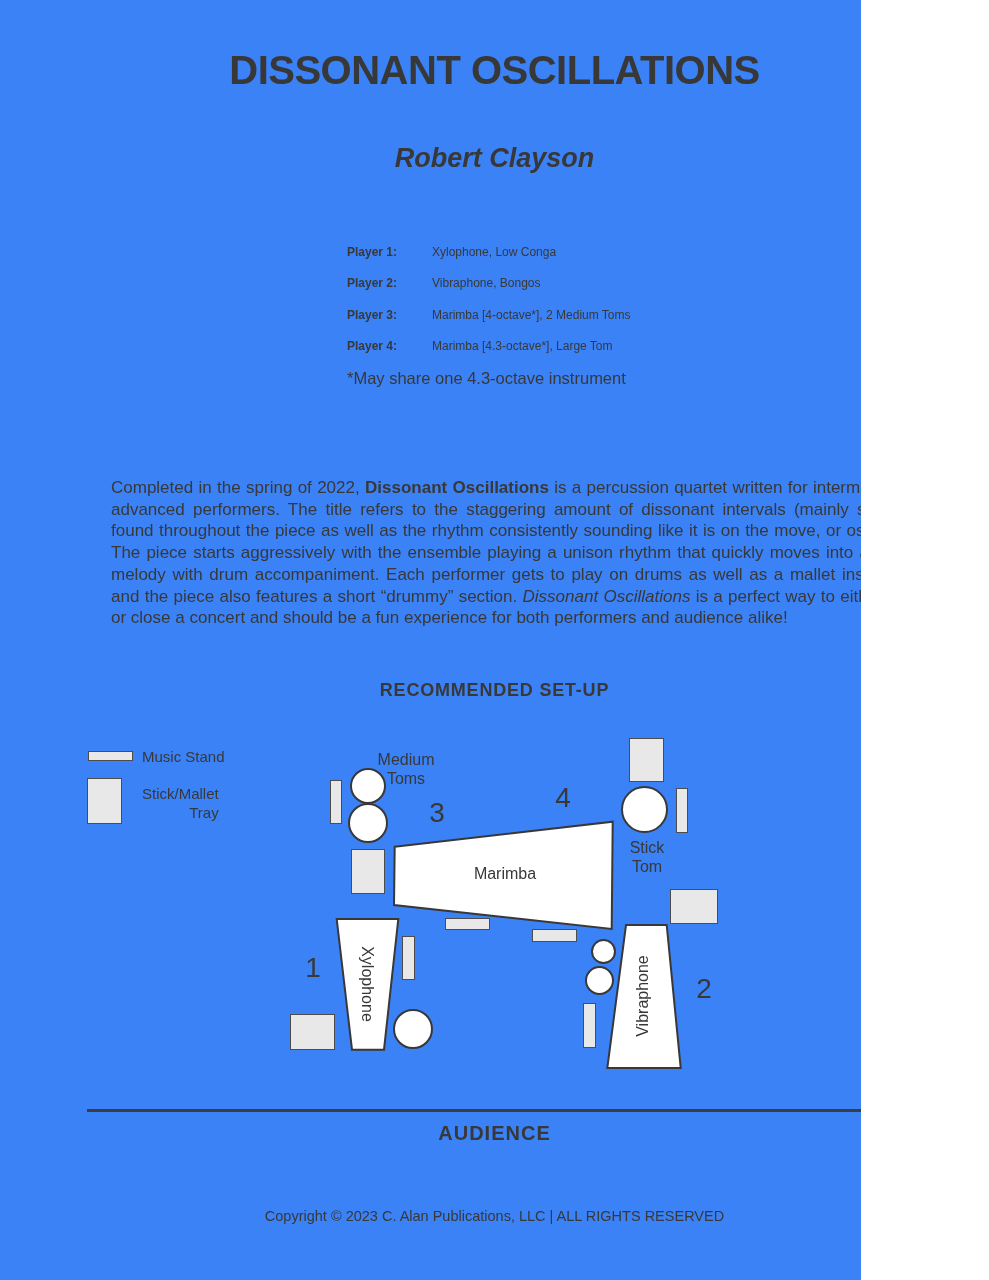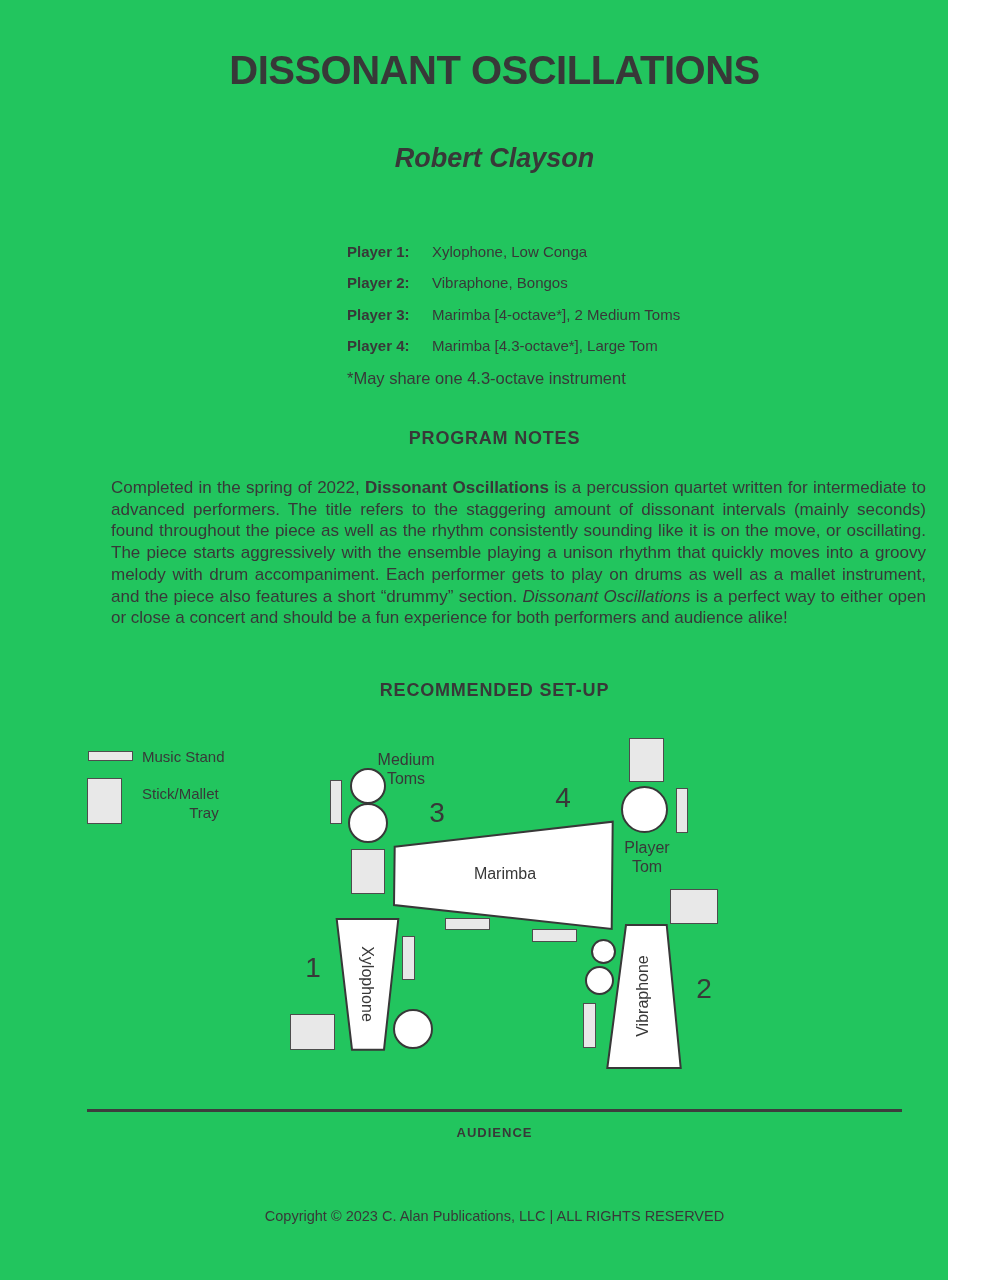--- a/index.html
+++ b/index.html
@@ -1,52 +1,52 @@
 <!DOCTYPE html>
 <html><head>
 <meta charset="utf-8">
 <style>
   html,body { margin:0; padding:0; background:#ffffff; }
   .page {
-    position:relative; width:948px; height:1280px; background:#22c55e;
+    position:relative; width:861px; height:1280px; background:#3b82f6;
     font-family:"Liberation Sans", sans-serif; color:#383838; overflow:hidden;
   }
   .abs { position:absolute; }
   .ctr { left:0; width:989px; text-align:center; }
 
   .title { top:44px; font-size:40px; line-height:52px; font-weight:700; letter-spacing:-0.5px; }
   .subtitle { top:100px; font-size:20px; line-height:26px; font-weight:400; }
   .composer { top:141px; font-size:27px; line-height:34px; font-weight:700; font-style:italic; }
 
   .heading { font-size:18px; line-height:24px; font-weight:700; letter-spacing:0.8px; }
   .h-instr { top:204px; }
   .h-notes { top:426px; }
   .h-setup { top:678px; }
 
-  .players { left:347px; top:242px; font-size:15px; }
+  .players { left:347px; top:242px; font-size:12px; }
   .player-row { line-height:20px; margin-bottom:11.4px; white-space:nowrap; }
   .player-label { display:inline-block; width:85px; font-weight:700; }
   .footnote { left:347px; top:368px; font-size:16.5px; line-height:20px; }
 
   .notes { left:88px; top:460px; width:815px; font-size:17px; line-height:21.7px; text-align:justify;margin-left:23px; }
   .notes b { font-weight:700; }
   .notes i { font-style:italic; }
 
   
   .gray-rect { position:absolute; background:#e8e8e8; border:1.5px solid #4d4d4d; box-sizing:border-box; }
   .circle { position:absolute; background:#ffffff; border:2px solid #383838; border-radius:50%; box-sizing:border-box; }
   .trap { position:absolute; }
   .num { position:absolute; font-size:28px; line-height:30px; font-weight:500; text-align:center; width:30px; }
   .dlabel { position:absolute; font-size:16px; line-height:19px; text-align:center; z-index:2; }
   .dlabel span { display:block; }
   .vlabel { position:absolute; font-size:16px; line-height:20px; text-align:center; z-index:2; }
   .legend-text { position:absolute; font-size:15px; line-height:19px; text-align:left; }
 
   .audience-line { position:absolute; left:87px; top:1109px; width:815px; height:3px; background:#3d3d3d; }
-  .audience { top:1122px; font-size:13px; line-height:22px; font-weight:700; letter-spacing:1px; }
+  .audience { top:1122px; font-size:20px; line-height:22px; font-weight:700; letter-spacing:1px; }
   .copyright { top:1206px; font-size:14.5px; line-height:20px; }
 </style>
 </head>
 <body>
 
 <div class="page">
 
   <div class="abs ctr title">DISSONANT OSCILLATIONS</div>
   <div class="abs ctr composer">Robert Clayson</div>
 
@@ -59,21 +59,20 @@
     </div>
     <div class="player-row">
       <span class="player-label">Player 3:</span><span>Marimba [4-octave*], 2 Medium Toms</span>
     </div>
     <div class="player-row">
       <span class="player-label">Player 4:</span><span>Marimba [4.3-octave*], Large Tom</span>
     </div>
   </div>
   <div class="abs footnote">*May share one 4.3-octave instrument</div>
 
-  <div class="abs ctr heading h-notes">PROGRAM NOTES</div>
   <p class="abs notes"><span>Completed in the spring of 2022, </span><b>Dissonant Oscillations</b><span> is a percussion quartet written for intermediate to advanced performers. The title refers to the staggering amount of dissonant intervals (mainly seconds) found throughout the piece as well as the rhythm consistently sounding like it is on the move, or oscillating. The piece starts aggressively with the ensemble playing a unison rhythm that quickly moves into a groovy melody with drum accompaniment. Each performer gets to play on drums as well as a mallet instrument, and the piece also features a short “drummy” section. </span><i>Dissonant Oscillations</i><span> is a perfect way to either open or close a concert and should be a fun experience for both performers and audience alike!</span></p>
 
   <div class="abs ctr heading h-setup">RECOMMENDED SET-UP</div>
 
   <div class="gray-rect" style="left:88px; top:751px; width:45px; height:10px;"></div>
   <div class="legend-text" style="left:142px; top:747px;">Music Stand</div>
   <div class="gray-rect" style="left:87px; top:778px; width:35px; height:46px;"></div>
   <div class="legend-text" style="left:142px; top:784px;text-align:right;">
     <span style="display:block;">Stick/Mallet</span>
     <span style="display:block;">Tray</span>
@@ -87,21 +86,21 @@
     <span>Medium</span>
     <span>Toms</span>
   </div>
   <div class="num" style="left:422px; top:798px;">3</div>
 
   <div class="num" style="left:548px; top:783px;">4</div>
   <div class="gray-rect" style="left:629px; top:738px; width:35px; height:44px;"></div>
   <div class="circle" style="left:621px; top:786px; width:47px; height:47px;"></div>
   <div class="gray-rect" style="left:676px; top:788px; width:12px; height:45px;"></div>
   <div class="dlabel" style="left:597px; top:838px; width:100px;">
-    <span>Player</span>
+    <span>Stick</span>
     <span>Tom</span>
   </div>
   <div class="gray-rect" style="left:670px; top:889px; width:48px; height:35px;"></div>
 
   <svg class="trap" style="left:392px; top:818px;" width="224" height="114">
     <polygon points="2.7,28.7 220.7,3.7 219.7,111 2,87" fill="#ffffff" stroke="#383838" stroke-width="2"></polygon>
   </svg>
   <div class="vlabel" style="left:394px; top:864px; width:222px;">Marimba</div>
 
   <div class="gray-rect" style="left:445px; top:918px; width:45px; height:12px;"></div>

